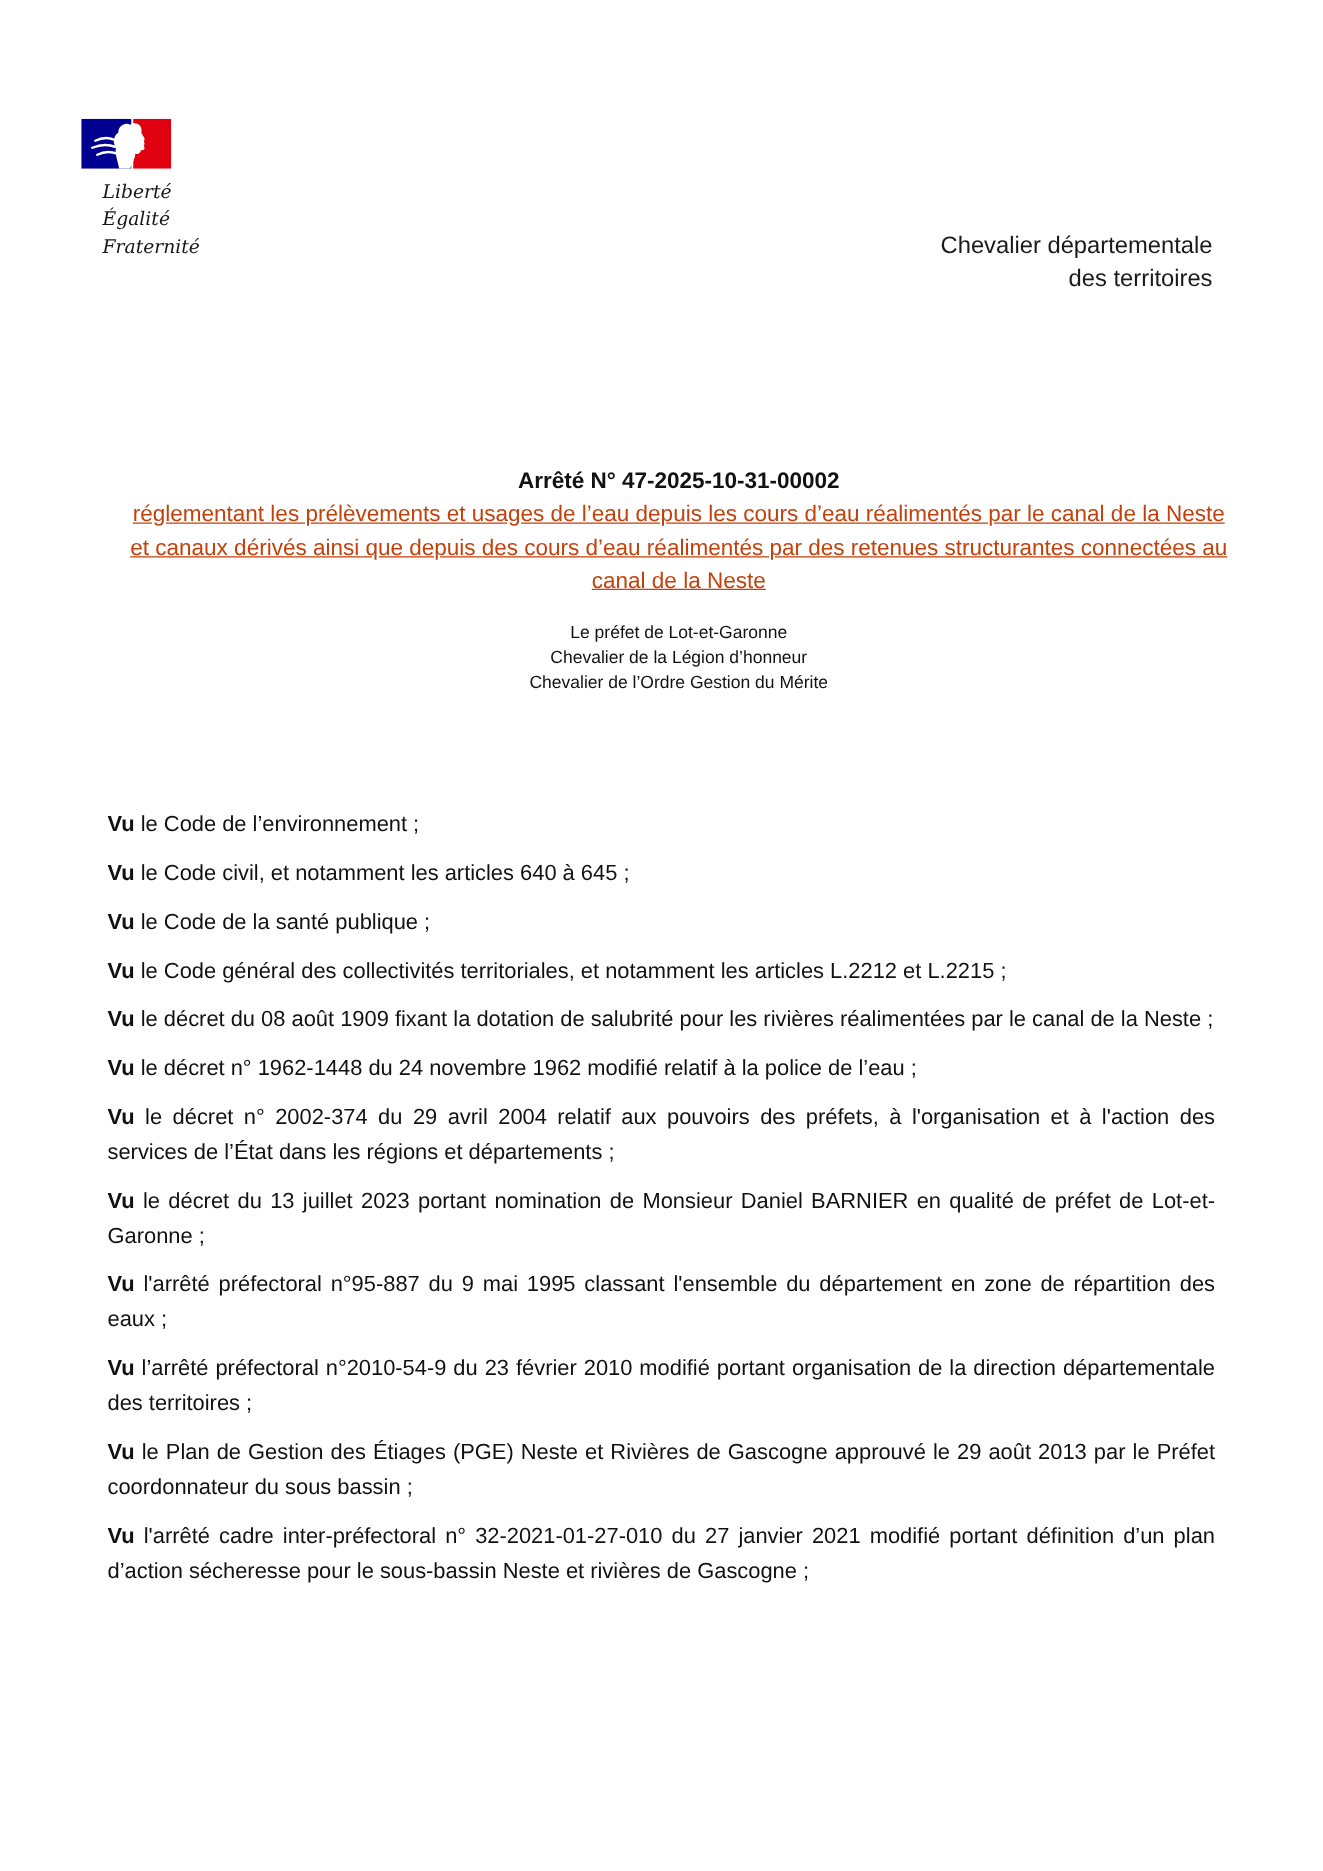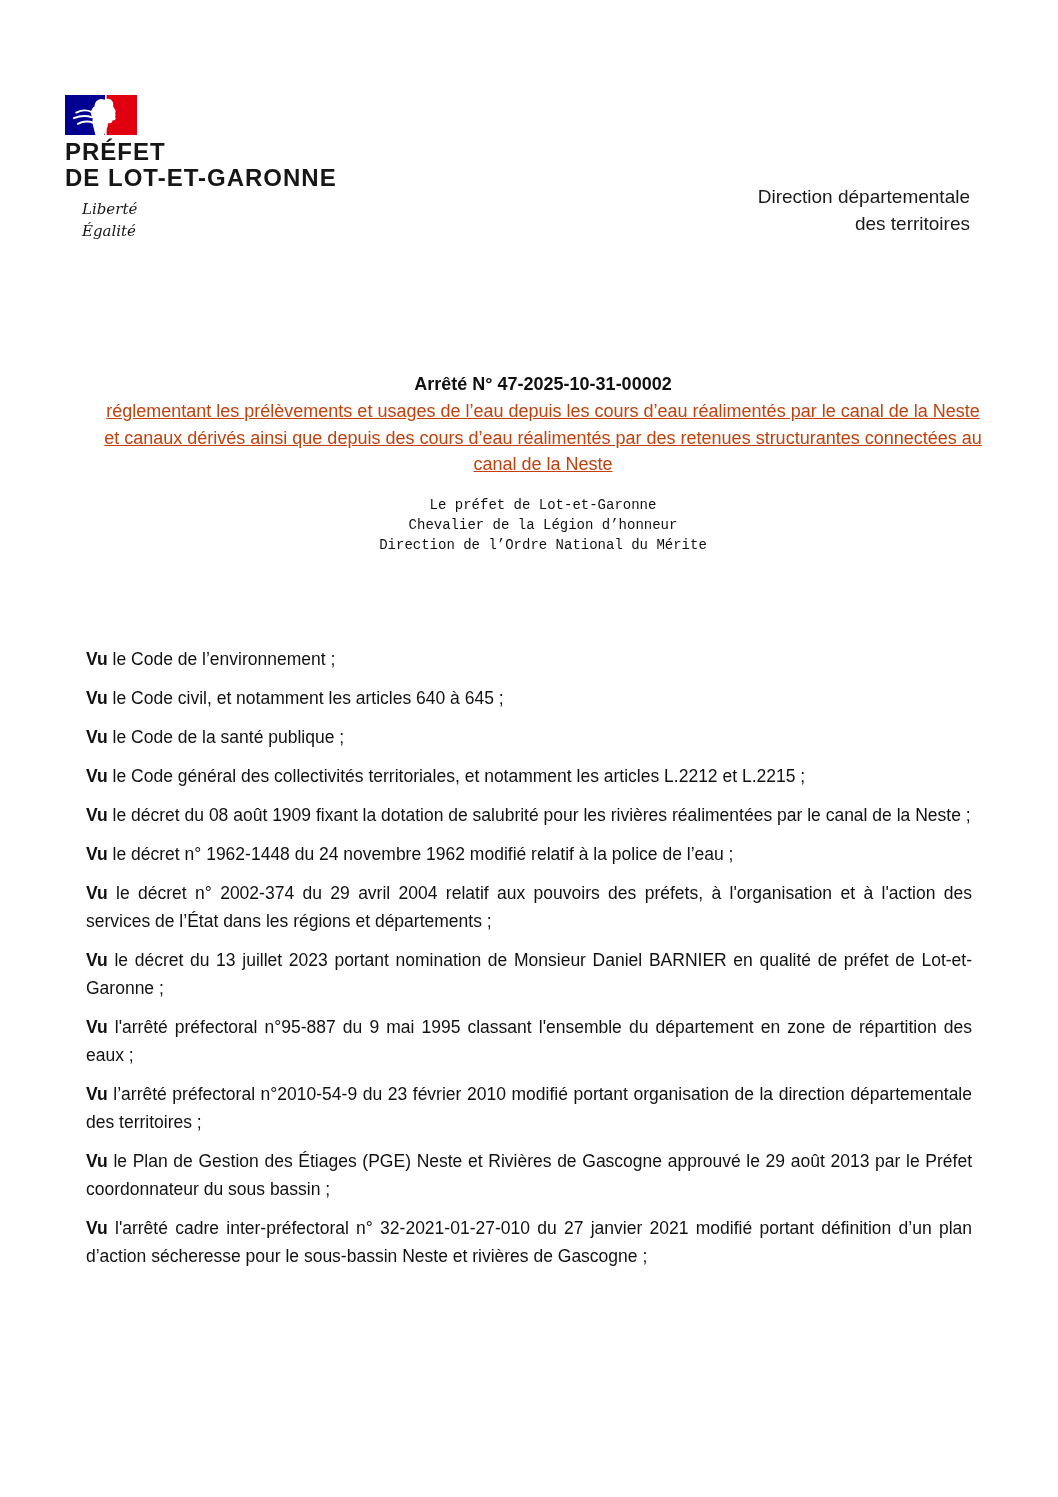--- a/index.html
+++ b/index.html
@@ -79,21 +79,20 @@
     font-size: 18px;
     line-height: 26.5px;
     color: #c2410c;
     text-decoration: underline;
   }
   .issuer {
     margin-top: 17px;
     font-size: 14px;
     line-height: 20px;
     color: #111111;
-    font-family: Liberation Mono, monospace;
   }
 
   
   .visas {
     position: absolute;
     left: 86px;
     top: 610px;
     width: 886px;
     margin-top: 35px;
   }
@@ -116,42 +115,39 @@
       <rect x="0" y="0" width="50" height="50" fill="#000091"></rect>
       <rect x="52" y="0" width="38" height="50" fill="#e1000f"></rect>
 
       <path d="M38,50 C36,40 33,34 35,28 C31,25 32,17 37,14 C37,7 44,3 49,6 C55,2 62,7 60,14
                L63,19 C64,21 62,22 63,24 C64,26 62,26 63,28 C64,30.5 62.5,32 59.5,31.5
                C59.5,34.5 56.5,36 54,35 C54,40 51,44 49,50 Z" fill="#ffffff"></path>
       <path d="M14,22 Q24,17 33,21" fill="none" stroke="#ffffff" stroke-width="2.4" stroke-linecap="round"></path>
       <path d="M11,29 Q23,24 34,28" fill="none" stroke="#ffffff" stroke-width="2.4" stroke-linecap="round"></path>
       <path d="M16,36 Q26,31 36,35" fill="none" stroke="#ffffff" stroke-width="2.4" stroke-linecap="round"></path>
     </svg>
-    <div class="institution">
-      <div>PRÉFET</div>
-      <div>DE LOT-ET-GARONNE</div>
-    </div>
     <div class="motto">
       <div>Liberté</div>
       <div>Égalité</div>
+      <div>Fraternité</div>
     </div>
   </div>
 
   <div class="service-block">
-    <div>Direction départementale</div>
+    <div>Chevalier départementale</div>
     <div>des territoires</div>
   </div>
 
   <div class="title-block">
     <div class="decree-title">Arrêté N° 47-2025-10-31-00002</div>
     <div class="decree-subtitle">réglementant les prélèvements et usages de l’eau depuis les cours d’eau réalimentés par le canal de la Neste et canaux dérivés ainsi que depuis des cours d’eau réalimentés par des retenues structurantes connectées au canal de la Neste</div>
     <div class="issuer">
       <div>Le préfet de Lot-et-Garonne</div>
       <div>Chevalier de la Légion d’honneur</div>
-      <div>Direction de l’Ordre National du Mérite</div>
+      <div>Chevalier de l’Ordre Gestion du Mérite</div>
     </div>
   </div>
 
   <div class="visas">
     <p class="visa"><strong class="lead">Vu</strong><span> le Code de l’environnement ;</span></p>
 
     <p class="visa"><strong class="lead">Vu</strong><span> le Code civil, et notamment les articles 640 à 645 ;</span></p>
 
     <p class="visa"><strong class="lead">Vu</strong><span> le Code de la santé publique ;</span></p>
 

